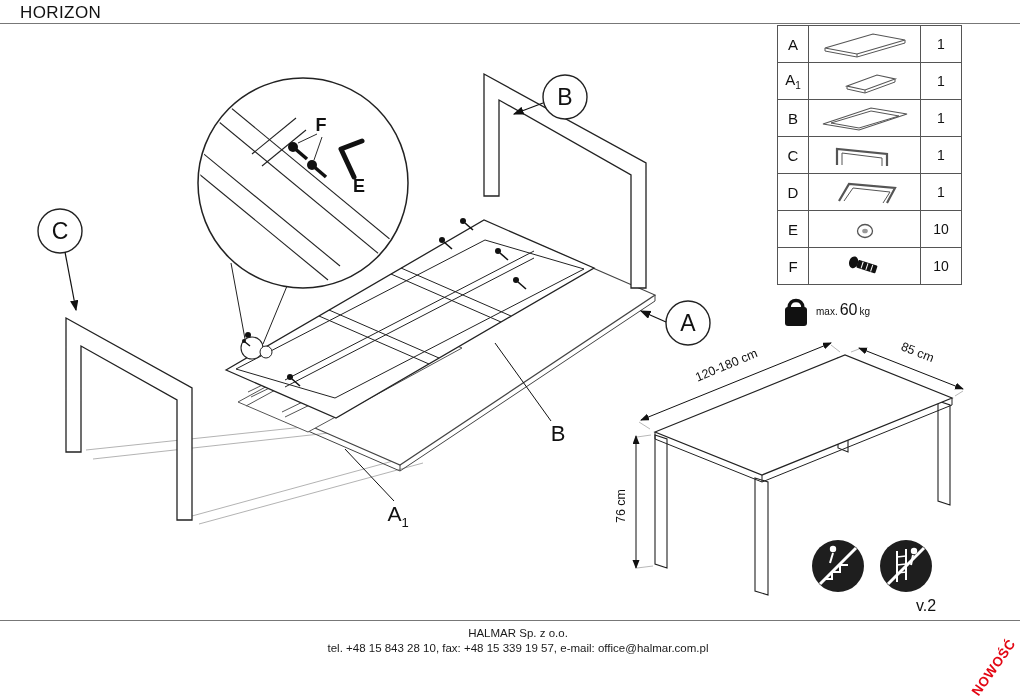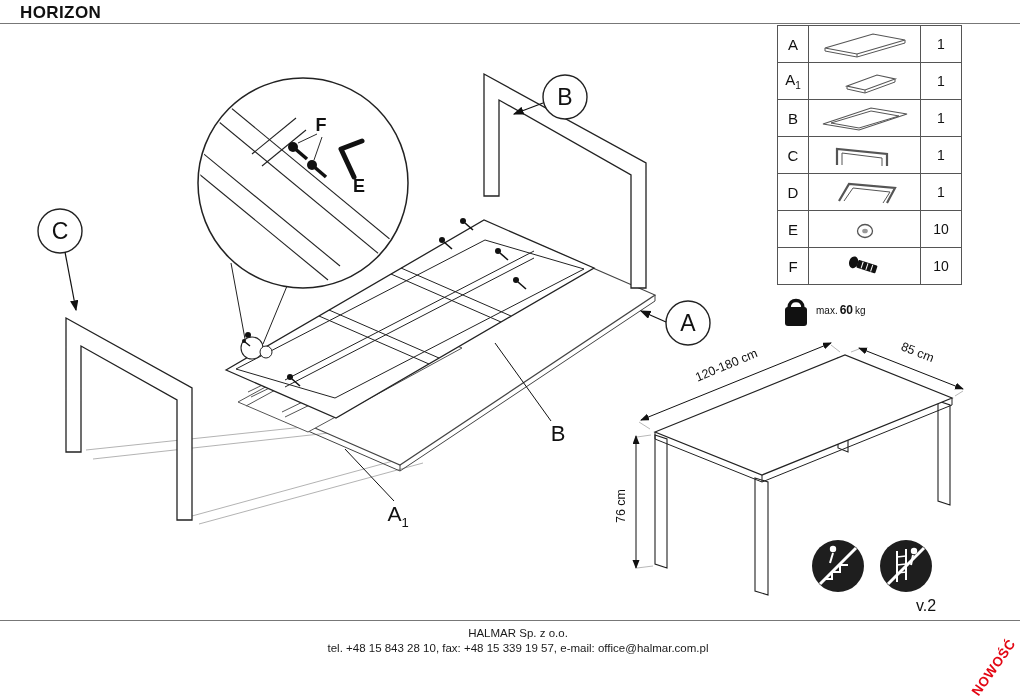--- a/index.html
+++ b/index.html
@@ -1,35 +1,35 @@
 <!DOCTYPE html>
 <html><head>
 <meta charset="utf-8">
 <style>
   *{box-sizing:border-box}
   html,body{margin:0;padding:0;background:#fff}
   body{font-family:"Liberation Sans",sans-serif;color:#111}
   .page{position:relative;width:1020px;height:697px;background:#fff;overflow:hidden}
-  .page-title{position:absolute;left:20px;top:3px;font-size:17px;font-weight:bold;letter-spacing:.4px}
+  .page-title{position:absolute;left:20px;top:3px;font-size:17px;font-weight:normal;letter-spacing:.4px}
   .hrule{position:absolute;left:0;width:1020px;border-top:1px solid #777;height:0}
   .top-rule{top:23px}
   .bottom-rule{top:620px}
   .main-svg{position:absolute;left:0;top:0}
   
   .parts-table{position:absolute;left:777px;top:25px;border-collapse:collapse;background:#fff}
   .parts-table td{border:1px solid #555;text-align:center;vertical-align:middle;padding:0}
   .parts-table tr{height:37px}
   .cell-letter{width:31px;font-size:15px}
   .cell-letter sub{font-size:10px}
   .cell-icon{width:112px}
   .cell-qty{width:41px;font-size:14px}
   
   .weight{position:absolute;left:783px;top:292px;display:flex;align-items:center;gap:7px}
   .weight-label{font-size:10px;color:#111;white-space:nowrap}
-  .weight-val{font-size:12px;font-weight:bold;margin:18px 2px}
+  .weight-val{font-size:16px;font-weight:normal;margin:18px 2px}
   
   .version{position:absolute;left:916px;top:597px;font-size:16px}
   .footer{position:absolute;left:8px;top:626px;width:1020px;text-align:center;font-size:11.5px;line-height:14.5px;color:#1a1a1a}
   .badge{position:absolute;right:-6px;bottom:22px;color:#e30613;font-weight:bold;font-size:13.5px;letter-spacing:.5px;transform:rotate(-55deg)}
   svg text{font-family:"Liberation Sans",sans-serif;fill:#111}
 </style>
 </head>
 <body>
 
 <div class="page">

